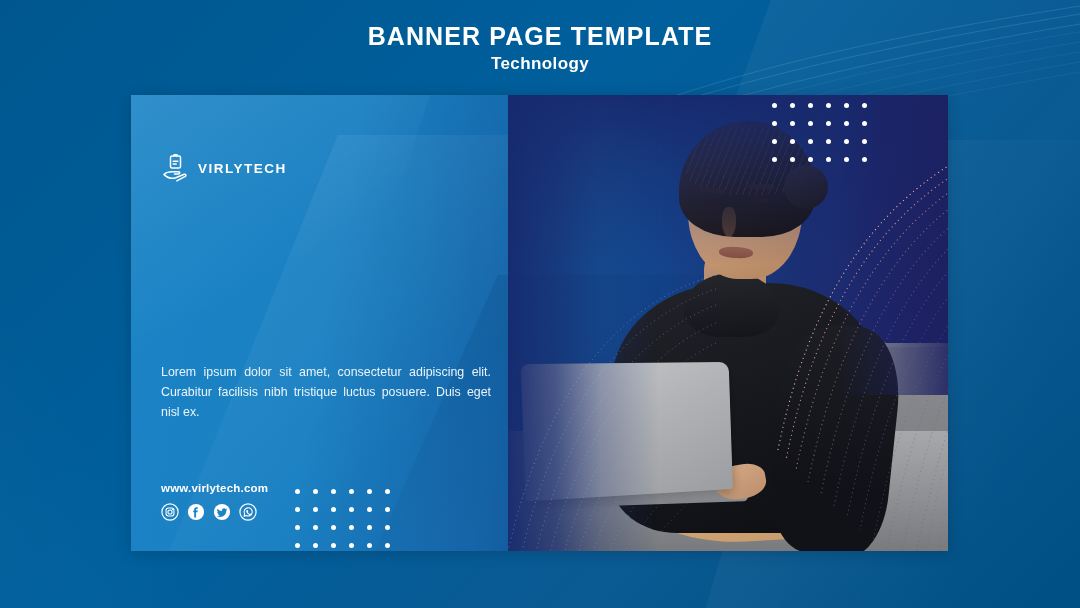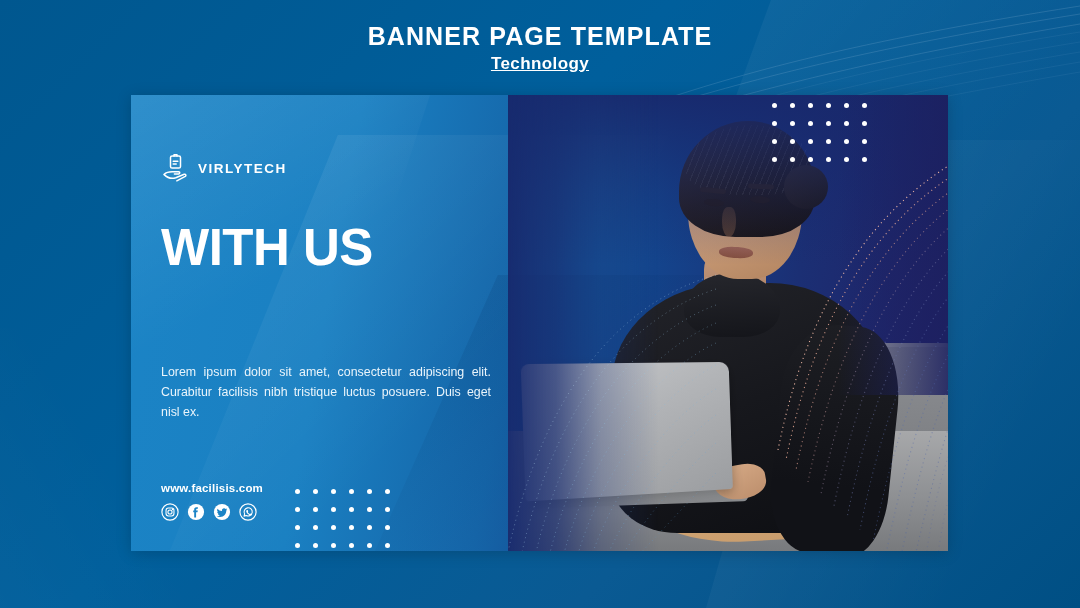--- a/index.html
+++ b/index.html
@@ -72,21 +72,20 @@
     letter-spacing: 1.1px;
     text-align: center;
     line-height: 1;
   }
   .header-subtitle {
     color: #ffffff;
     font-size: 17px;
     font-weight: bold;
     letter-spacing: 0.4px;
     line-height: 1;
-    text-decoration: underline;
   }
 
   
   .banner {
     position: absolute;
     left: 131px; top: 95px;
     width: 817px; height: 456px;
     overflow: hidden;
     background: linear-gradient(100deg,
         #1b84c6 0%,
@@ -605,26 +604,25 @@
             <path d="M12.2 8.2 h4.6"></path>
             <path d="M12.2 11 h3"></path>
             <path d="M3.2 21.4 c2.6,-2.6 5.4,-2.6 8,-2.6 h6.6 c1.3,0 1.3,2.1 0,2.1 h-4.4"></path>
             <path d="M3.2 21.6 c3.4,3.4 7.6,4.3 11.6,3.1 l8.4,-3.4 c1.4,-0.6 2.4,1.3 1.1,2.1 l-8.5,4.4"></path>
           </g>
         </svg>
         <span class="logo-text">VIRLYTECH</span>
       </div>
 
       <div class="headline">
-        <div class="headline-line hl-white">WITH US</div>
       </div>
 
       <div class="paragraph">Lorem ipsum dolor sit amet, consectetur adipiscing elit. Curabitur facilisis nibh tristique luctus posuere. Duis eget nisl ex.</div>
 
-      <div class="url">www.facilisis.com</div>
+      <div class="url">www.virlytech.com</div>
 
       <div class="socials">
         <svg class="social-icon" viewBox="0 0 20 20">
           <circle cx="10" cy="10" r="9" fill="none" stroke="#ffffff" stroke-width="1.3"></circle>
           <rect x="5.6" y="5.6" width="8.8" height="8.8" rx="2.6" fill="none" stroke="#ffffff" stroke-width="1.2"></rect>
           <circle cx="10" cy="10" r="2.3" fill="none" stroke="#ffffff" stroke-width="1.2"></circle>
           <circle cx="12.8" cy="7.2" r="0.75" fill="#ffffff"></circle>
         </svg>
         <svg class="social-icon" viewBox="0 0 20 20">
           <circle cx="10" cy="10" r="9" fill="#ffffff"></circle>

